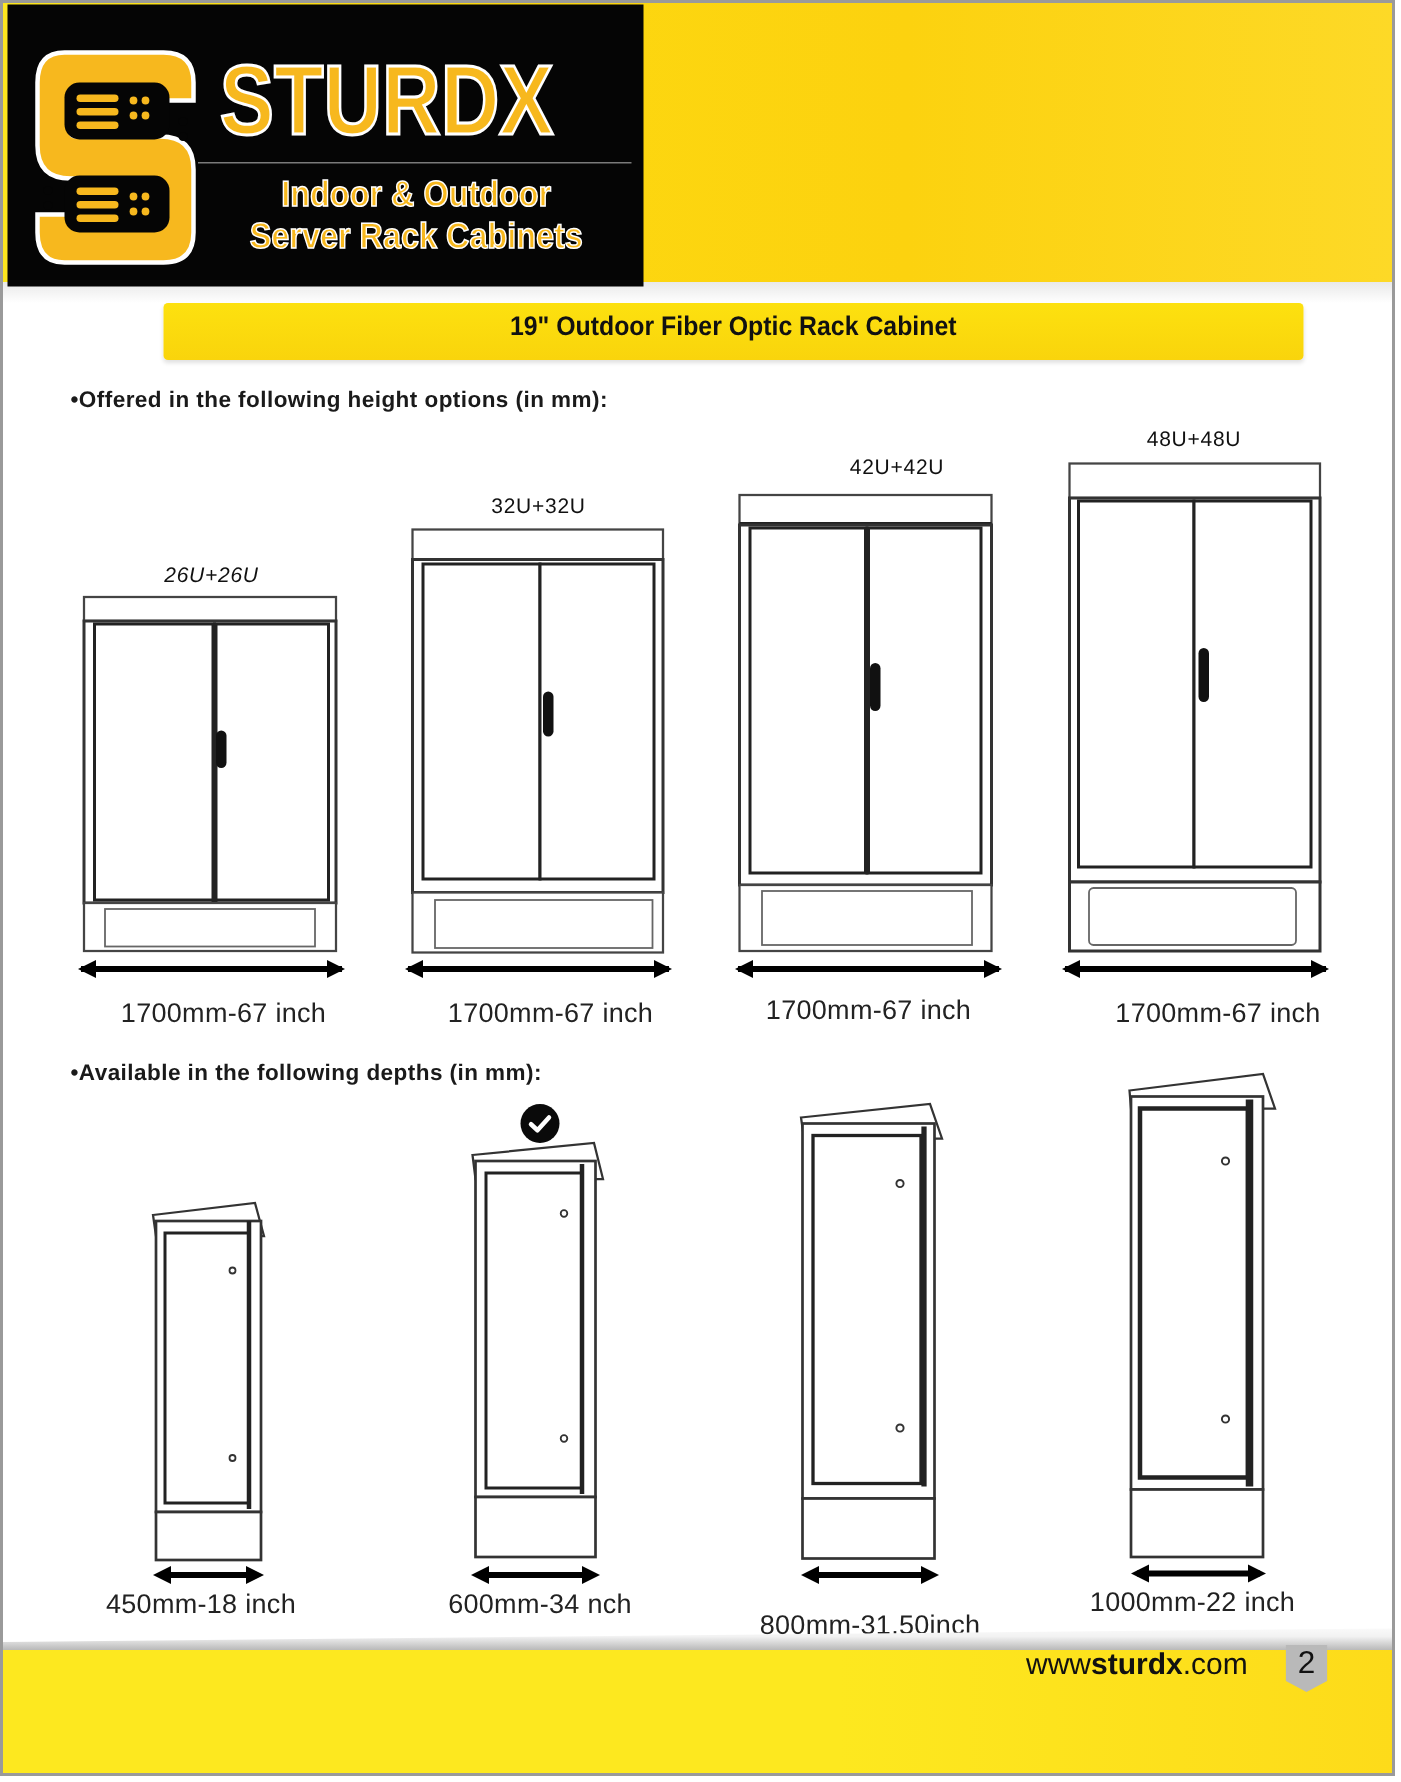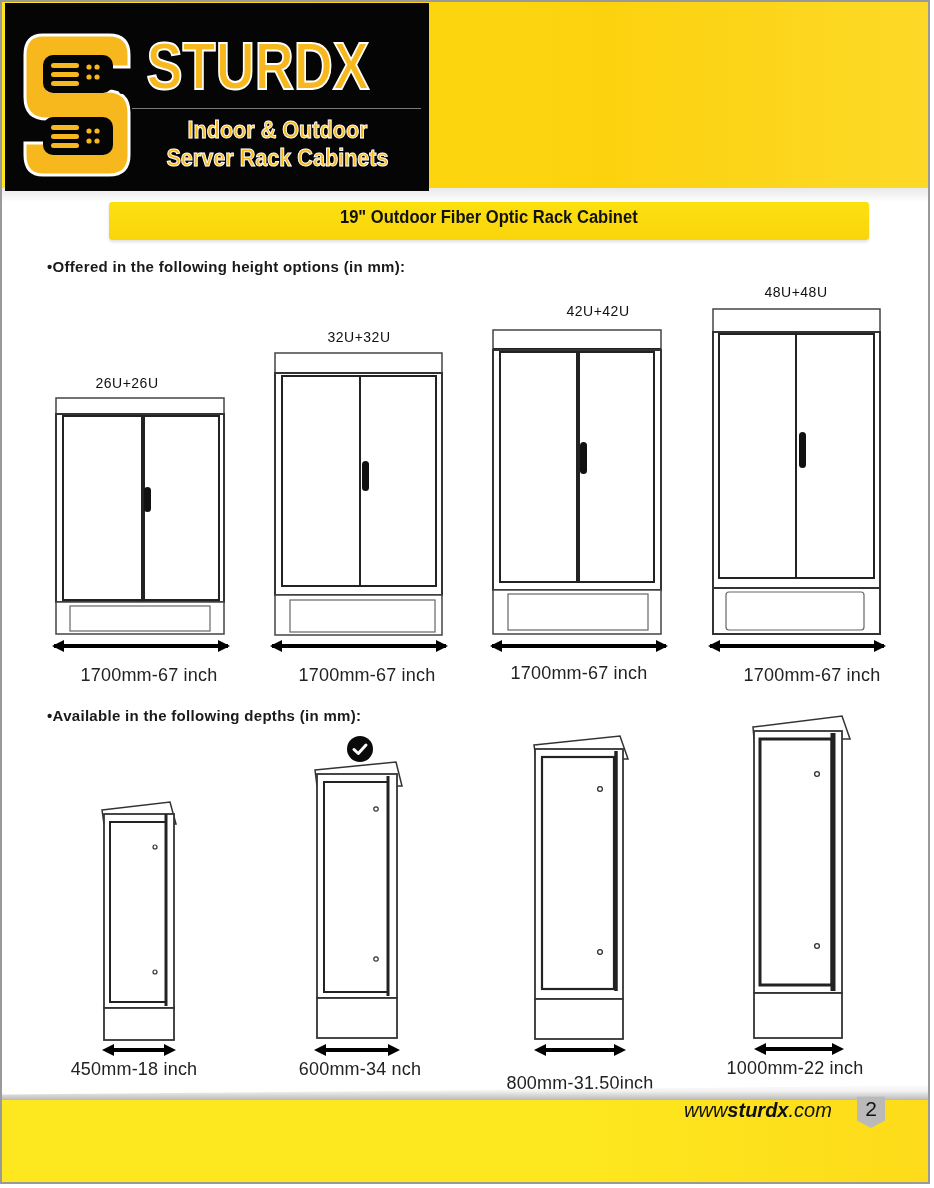--- a/index.html
+++ b/index.html
@@ -73,21 +73,21 @@
   .footer-shadow {
     position: absolute; left: 2px; top: 1082px; width: 928px; height: 18px;
     background: linear-gradient(180deg, #ffffff 0%, #f2f2f2 50%, #b9b9b9 100%);
     clip-path: polygon(0 70%, 100% 20%, 100% 100%, 0 100%);
   }
   .footer-bg {
     position: absolute; left: 2px; top: 1100px; width: 928px; height: 84px;
     background: linear-gradient(90deg, #fde81f 0%, #fde81f 60%, #fddb1a 100%);
   }
   .footer-url {
-    position: absolute; left: 684px; top: 1099px; font-size: 20px; color: #111; font-style: italic;
+    position: absolute; left: 684px; top: 1099px; font-size: 20px; color: #111;
   }
   .footer-url b { font-weight: bold; }
   .page-badge {
     position: absolute; left: 857px; top: 1094px; width: 28px; height: 34px;
     background: #b9b9b9; clip-path: polygon(0 8%, 100% 8%, 100% 78%, 50% 100%, 0 78%);
     text-align: center; font-size: 21px; color: #111; line-height: 30px;
   }
 </style>
 </head>
 <body>
@@ -128,21 +128,21 @@
   <div class="tagline l1">Indoor &amp; Outdoor</div>
   <div class="tagline l2">Server Rack Cabinets</div>
 </div>
 
 <div class="title-band">
   <span>19" Outdoor Fiber Optic Rack Cabinet</span>
 </div>
 
 <div class="section-heading" style="top:258px;">•Offered in the following height options (in mm):</div>
 
-<div class="cab-label" style="left:44px; top:375px; width:166px;">26U+26U</div>
+<div class="cab-label" style="left:58px; top:375px; width:166px;font-style:italic;">26U+26U</div>
 <svg class="cab" style="left:50px; top:396px;" width="182" height="260" viewBox="0 0 182 260">
   <rect x="6" y="2" width="168" height="16" fill="#fff" stroke="#444" stroke-width="1.5"></rect>
   <rect x="6" y="18" width="168" height="188" fill="#fff" stroke="#333" stroke-width="2"></rect>
   <rect x="13" y="20" width="80" height="184" fill="#fff" stroke="#222" stroke-width="2"></rect>
   <rect x="93" y="20" width="76" height="184" fill="#fff" stroke="#222" stroke-width="2"></rect>
   <line x1="93" y1="20" x2="93" y2="210" stroke="#222" stroke-width="4"></line>
   <rect x="94" y="91" width="7" height="25" rx="3.5" fill="#111"></rect>
   <rect x="6" y="206" width="168" height="32" fill="#fff" stroke="#444" stroke-width="1.5"></rect>
   <rect x="20" y="210" width="140" height="25" fill="#fff" stroke="#666" stroke-width="1.2"></rect>
   <line x1="4" y1="250" x2="178" y2="250" stroke="#000" stroke-width="4"></line>

